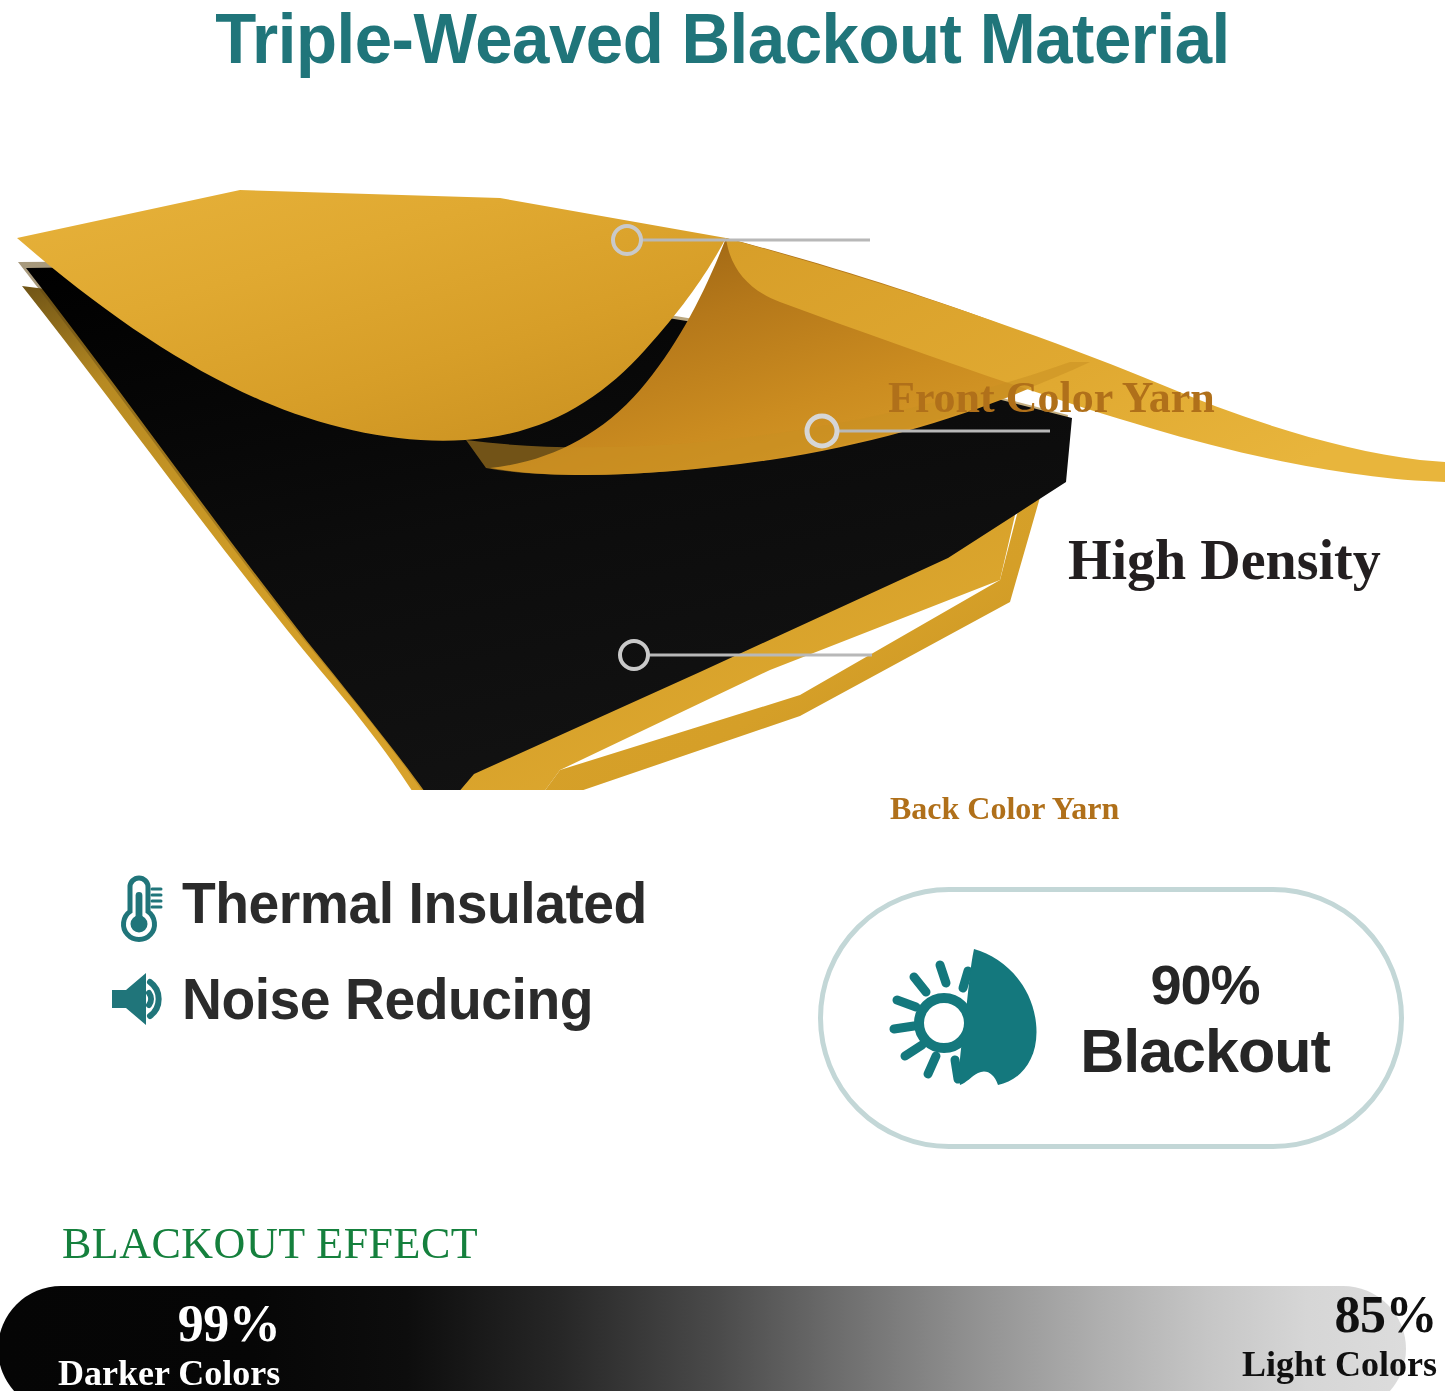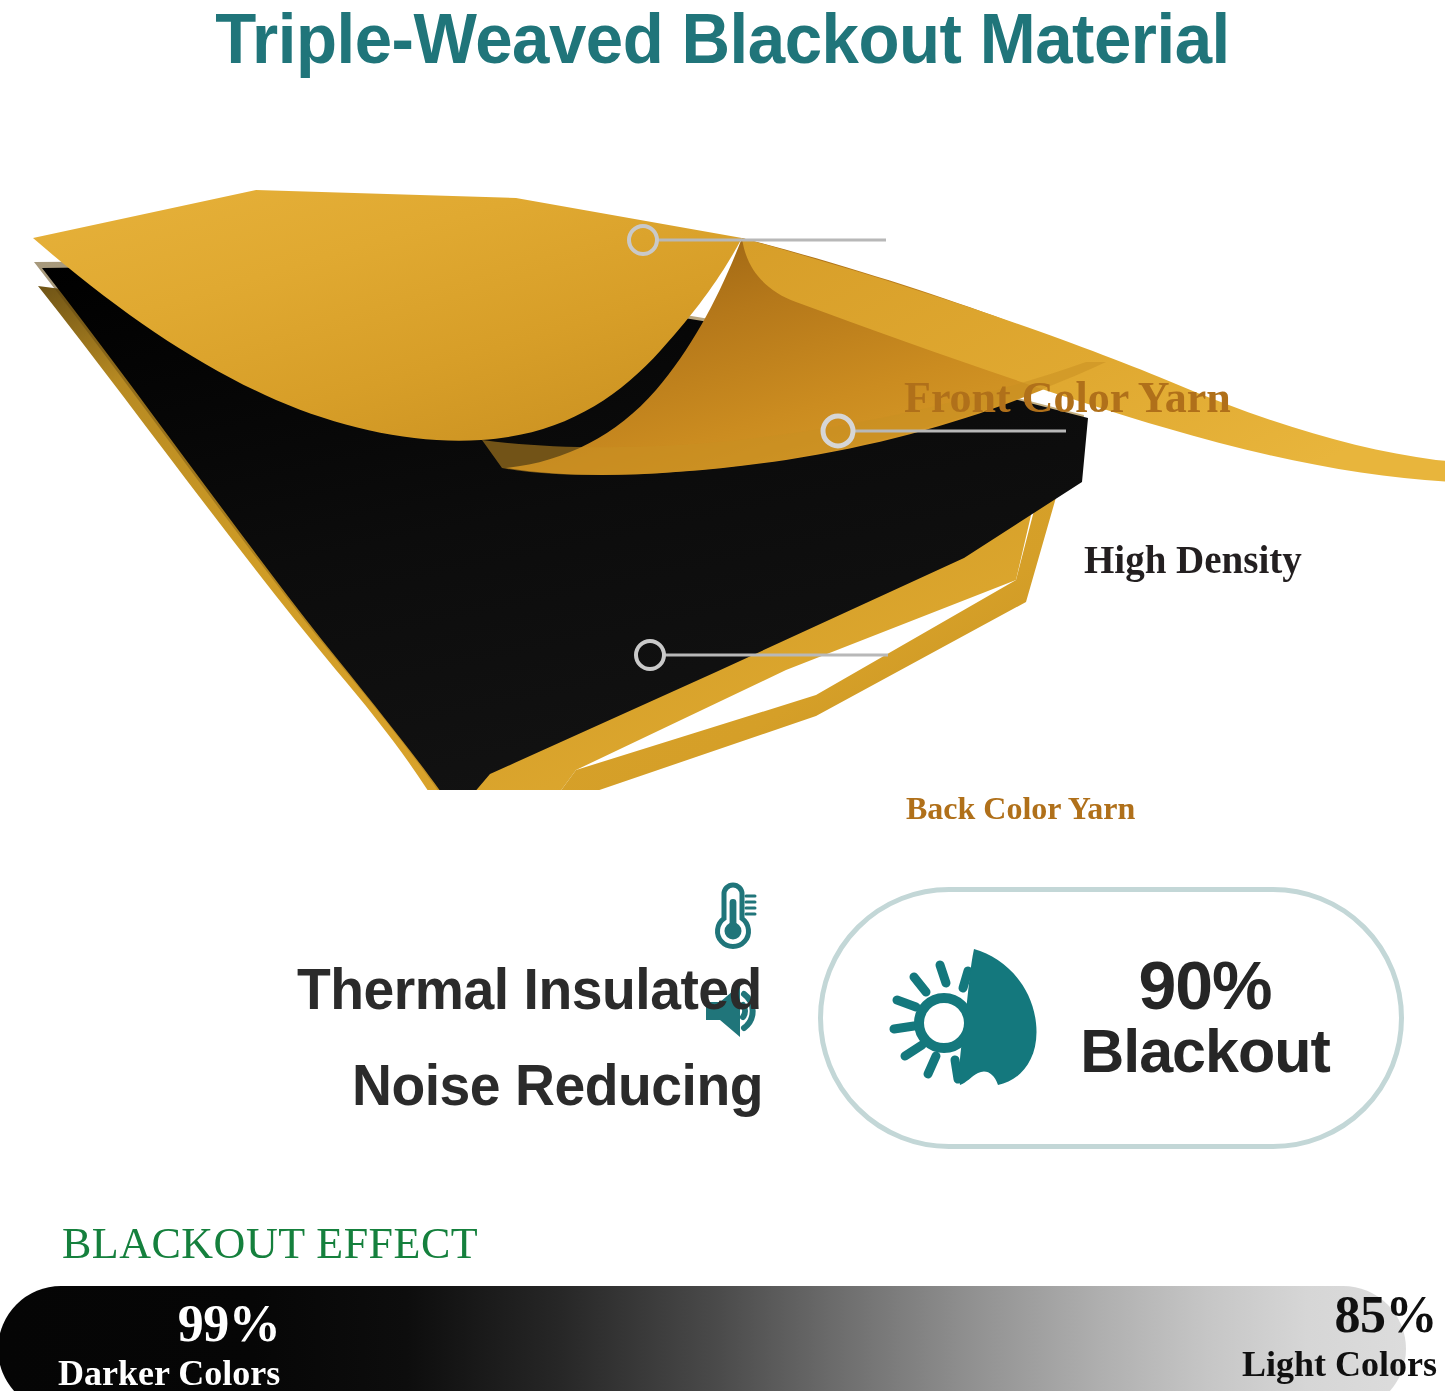--- a/index.html
+++ b/index.html
@@ -30,21 +30,21 @@
     color: #20757A;
     letter-spacing: -0.5px;
     transform: scaleX(0.96);
     transform-origin: 50% 50%;
     white-space: nowrap;
   }
 
   
   #diagram {
     position: absolute;
-    left: 16px;
+    left: 0;
     top: 150px;
     width: 1280px;
     height: 640px;
   }
   #diagram svg {
     display: block;
   }
 
   .callout-text {
     position: absolute;
@@ -55,21 +55,21 @@
   #callout-front {
     left: 888px;
     top: 222px;
     font-size: 44px;
     line-height: 52px;
     color: #B0701A;
   }
   #callout-black {
     left: 1068px;
     top: 385px;
-    font-size: 39px;
+    font-size: 56px;
     line-height: 50px;
     color: #231F20;
   }
   #callout-black .ln { display: block; }
   #callout-back {
     left: 890px;
     top: 632px;
     font-size: 32px;
     line-height: 52px;
     color: #B0701A;
@@ -77,24 +77,23 @@
 
   
   #features {
     position: absolute;
     left: 96px;
     top: 872px;
     width: 680px;
   }
   .feature-row {
     display: flex;
-    align-items: flex-end;
+    align-items: flex-start;
     height: 88px;
     margin-bottom: 8px;
-    flex-direction: column;
   }
   .feature-icon {
     width: 86px;
     flex: 0 0 86px;
     display: flex;
     align-items: center;
     justify-content: center;
   }
   .feature-label {
     font-family: "Liberation Sans", sans-serif;
@@ -130,21 +129,21 @@
   }
   #badge-text {
     font-family: "Liberation Sans", sans-serif;
     font-weight: bold;
     color: #262626;
     text-align: center;
     letter-spacing: -1px;
   }
   #badge-pct {
     display: block;
-    font-size: 68px;
+    font-size: 56px;
     line-height: 66px;
   }
   #badge-word {
     display: block;
     font-size: 61px;
     line-height: 66px;
     text-align: center;
   }
 
   

